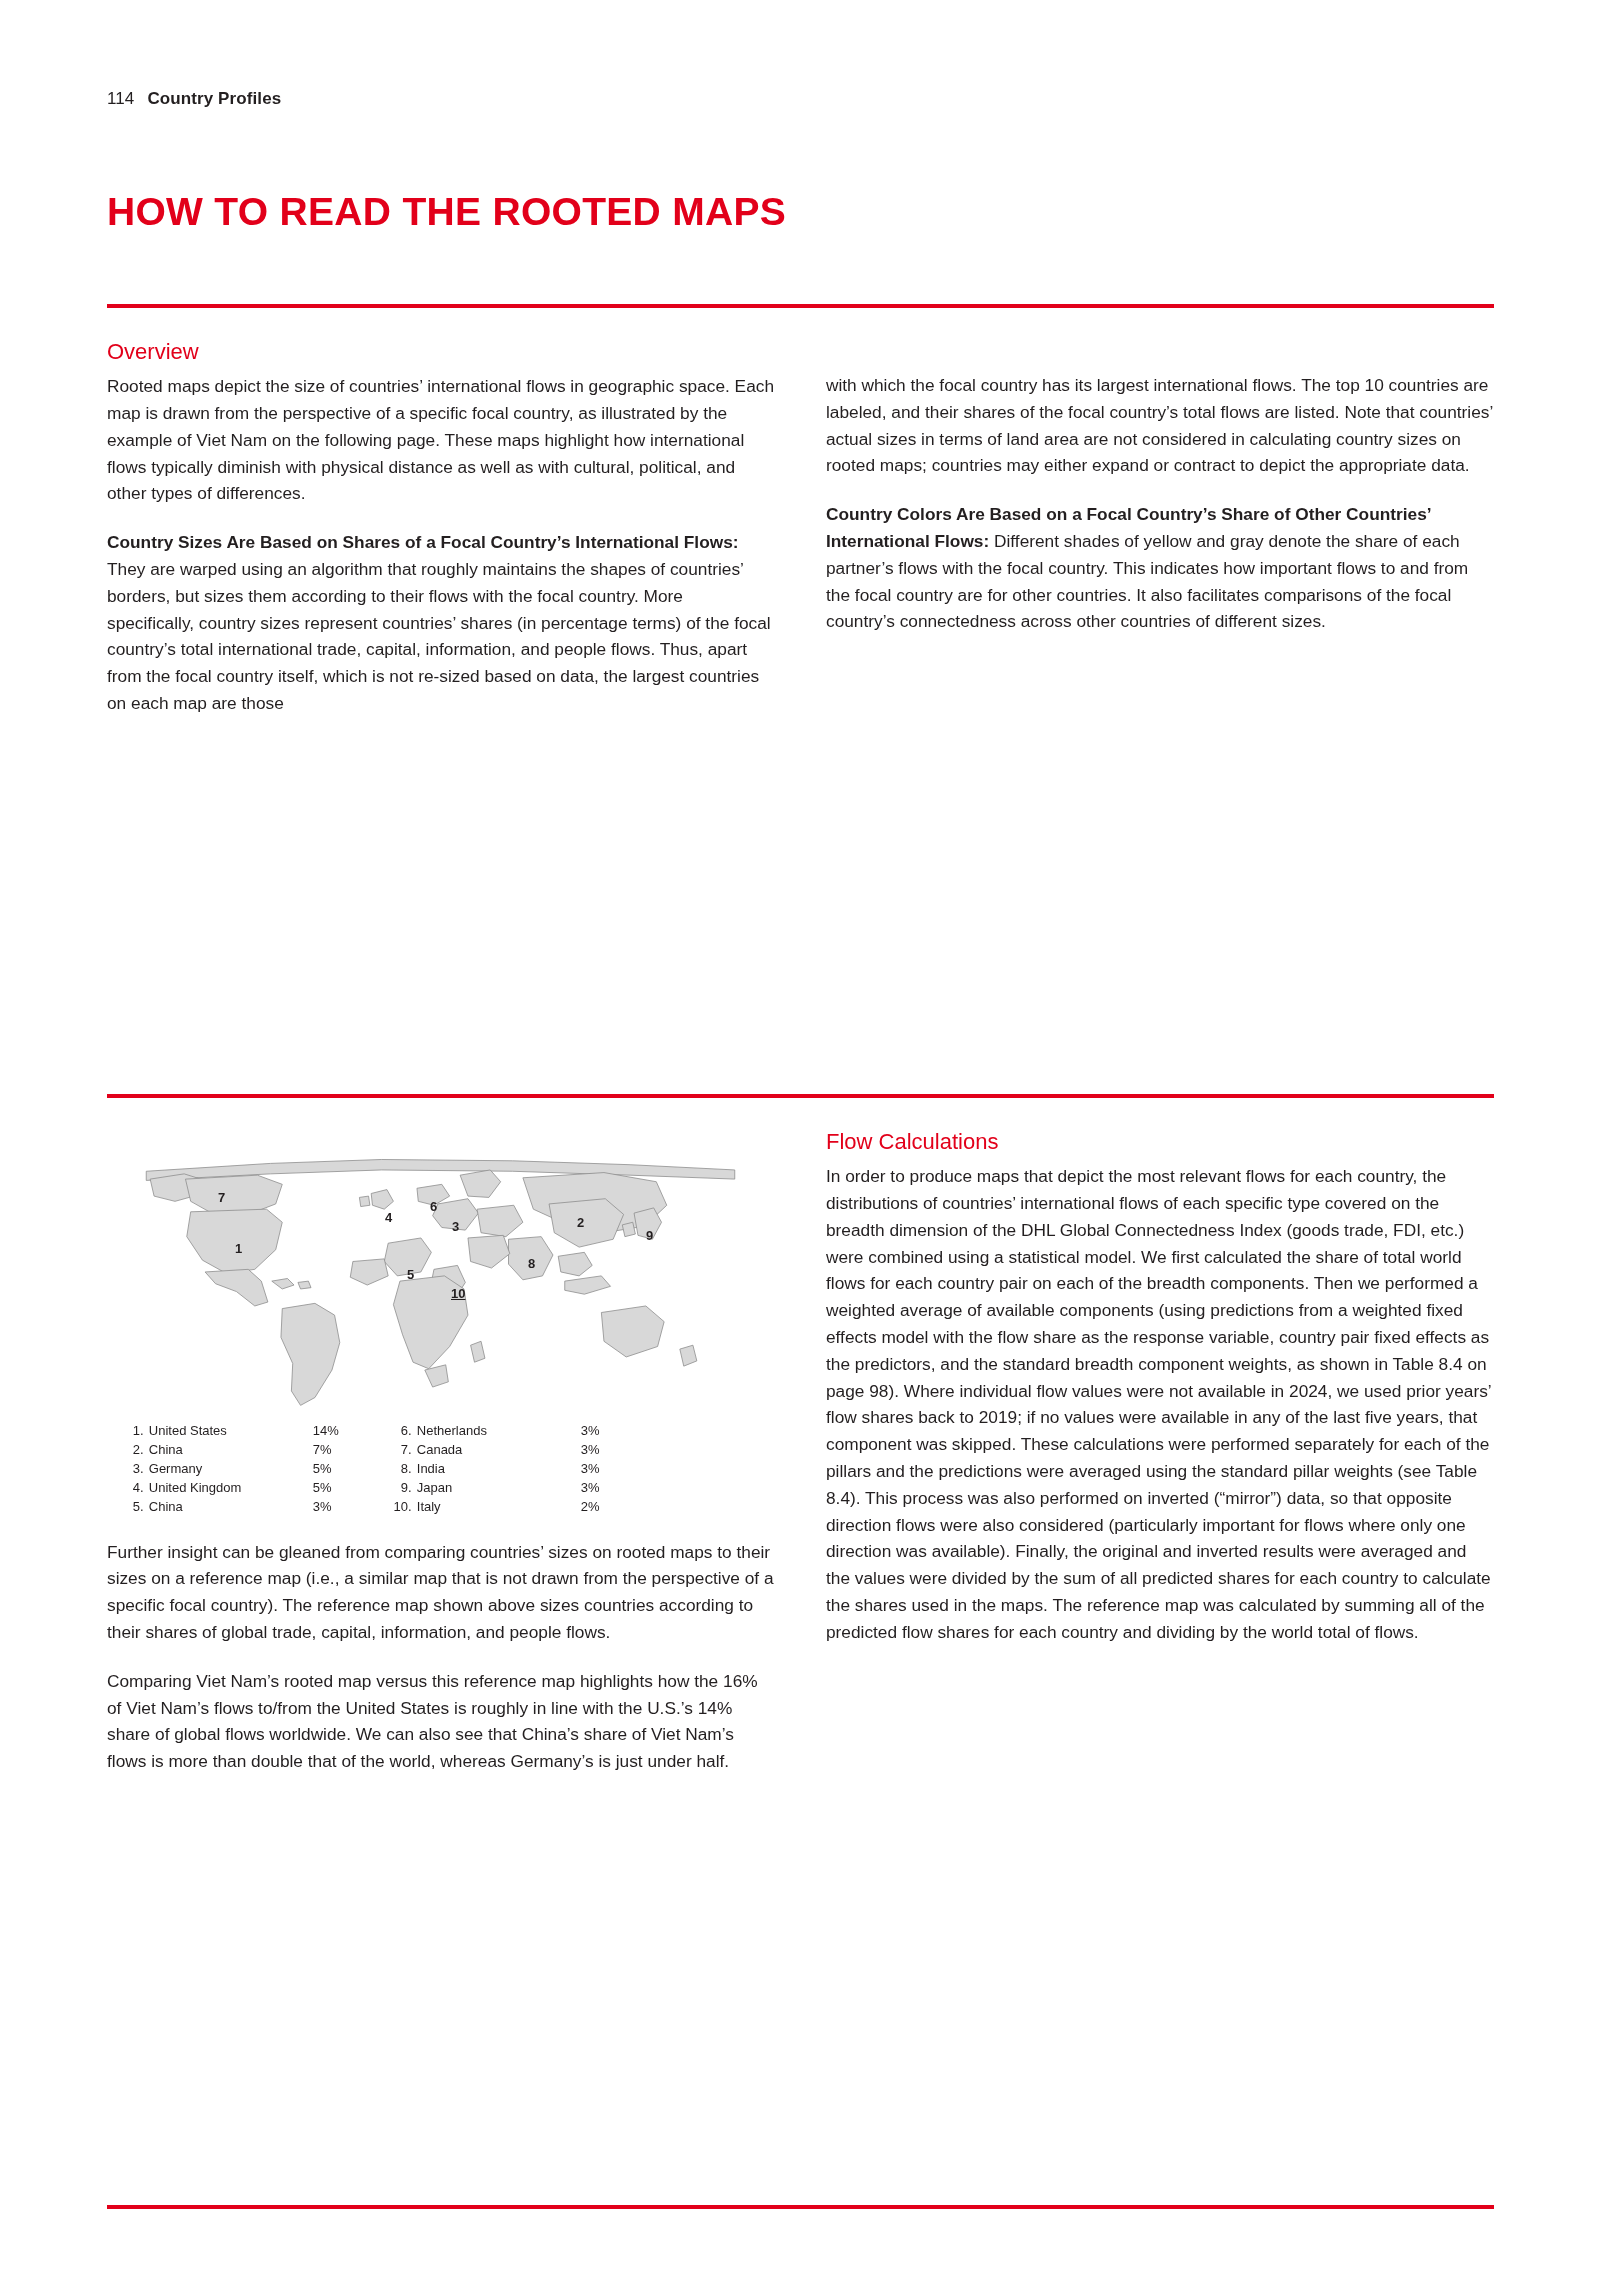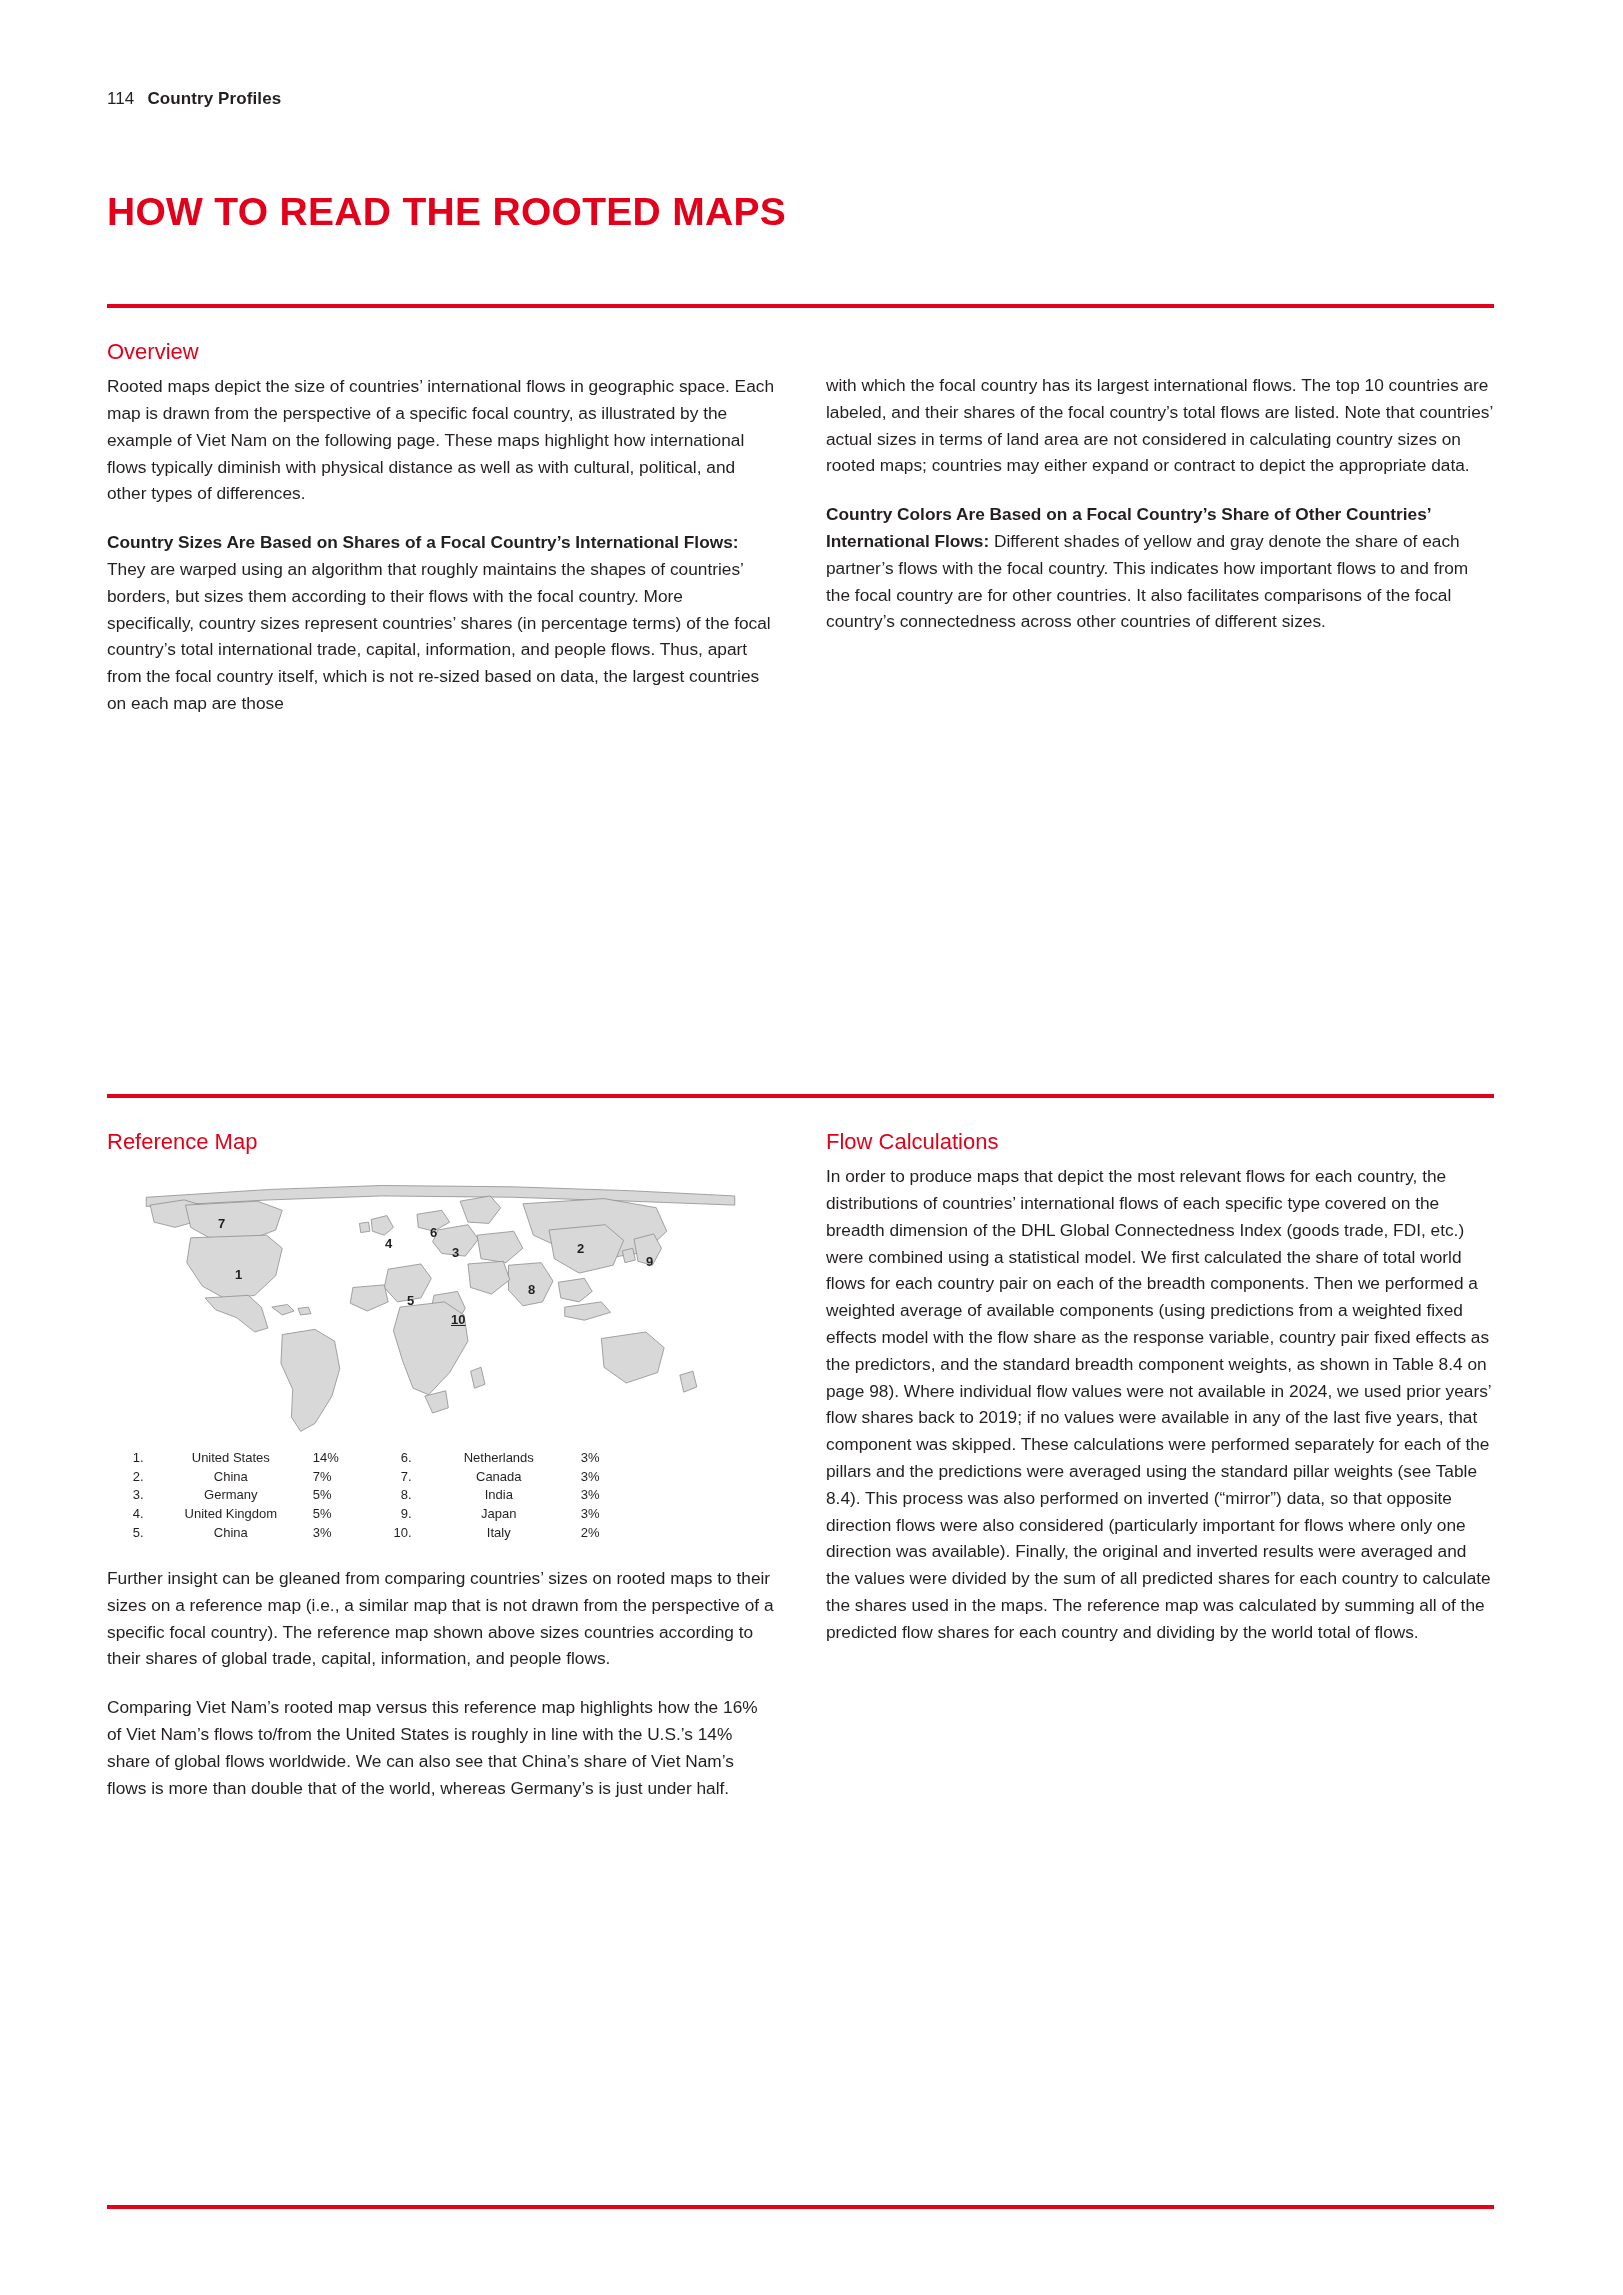--- a/index.html
+++ b/index.html
@@ -118,21 +118,21 @@
     position: absolute;
     top: 0;
   }
   .legend-col.a { left: 13px; width: 275px; }
   .legend-col.b { left: 281px; width: 275px; }
   .legend-row {
     display: flex;
     white-space: nowrap;
   }
   .legend-rank { width: 23.6px; text-align: right; }
-  .legend-name { margin-left: 5.2px; width: 164px; text-align: center; }
+  .legend-name { margin-left: 5.2px; width: 164px; }
   .legend-share { width: 46px; text-align: left; }
 
   .after-map { margin-top: 3.9px; }
 </style>
 </head>
 <body>
 
 <div class="page">
 
   <div class="running-head">
@@ -150,21 +150,20 @@
     <p>Rooted maps depict the size of countries’ international flows in geographic space. Each map is drawn from the perspective of a specific focal country, as illustrated by the example of Viet Nam on the following page. These maps highlight how international flows typically diminish with physical distance as well as with cultural, political, and other types of differences.</p>
     <p><span class="lead-in">Country Sizes Are Based on Shares of a Focal Country’s International Flows:</span><span> They are warped using an algorithm that roughly maintains the shapes of countries’ borders, but sizes them according to their flows with the focal country. More specifically, country sizes represent countries’ shares (in percentage terms) of the focal country’s total international trade, capital, information, and people flows. Thus, apart from the focal country itself, which is not re-sized based on data, the largest countries on each map are those</span></p>
   </div>
 
   <div class="col col-right" id="overview-right">
     <p>with which the focal country has its largest international flows. The top 10 countries are labeled, and their shares of the focal country’s total flows are listed. Note that countries’ actual sizes in terms of land area are not considered in calculating country sizes on rooted maps; countries may either expand or contract to depict the appropriate data.</p>
     <p><span class="lead-in">Country Colors Are Based on a Focal Country’s Share of Other Countries’ International Flows:</span><span> Different shades of yellow and gray denote the share of each partner’s flows with the focal country. This indicates how important flows to and from the focal country are for other countries. It also facilitates comparisons of the focal country’s connectedness across other countries of different sizes.</span></p>
   </div>
 
   <div class="col col-left" id="refmap-col">
-    <h2 class="section-head">Reference Map</h2>
 
     <div class="map-box">
       <svg class="map-svg" width="667" height="275" viewBox="0 0 1020 420" xmlns="http://www.w3.org/2000/svg">
         <g fill="#d8d8d8" stroke="#8c8c8c" stroke-width="1.2" stroke-linejoin="round">
 
           <path d="M60 46 L250 34 L420 28 L620 30 L800 36 L960 44 L960 58 L800 52 L620 46 L420 44 L250 50 L60 60 Z"></path>
 
           <path d="M66 58 L118 50 L150 60 L140 82 L104 92 L72 84 Z"></path>
 
           <path d="M120 58 L230 52 L268 66 L258 96 L216 112 L160 110 L128 92 Z"></path>

